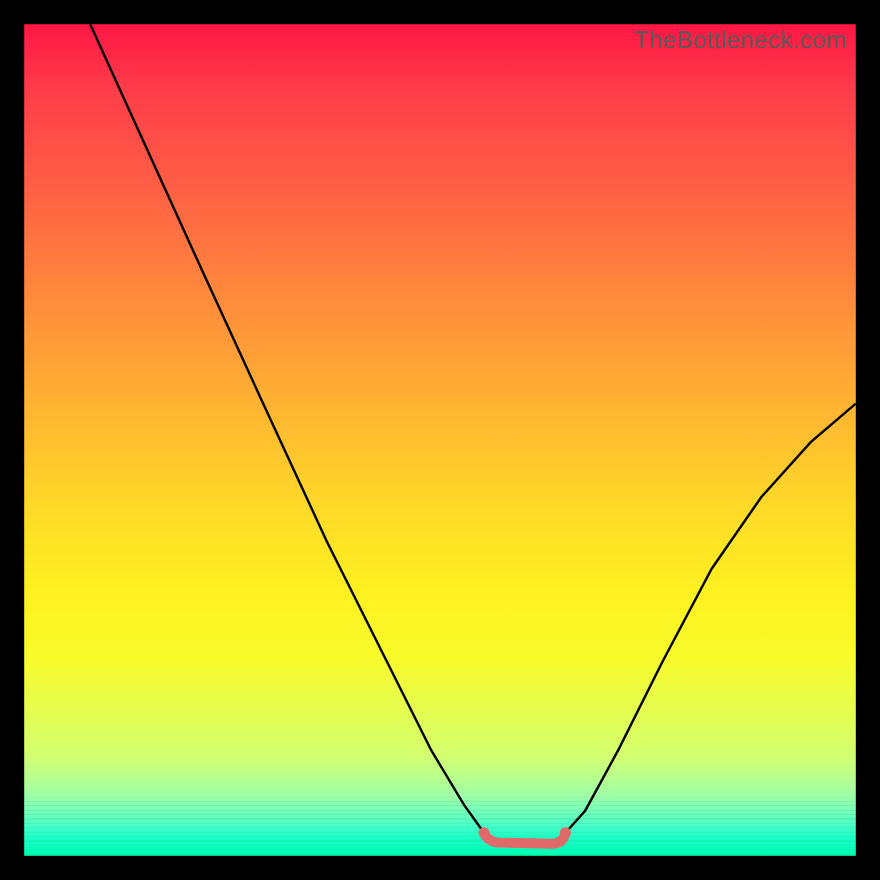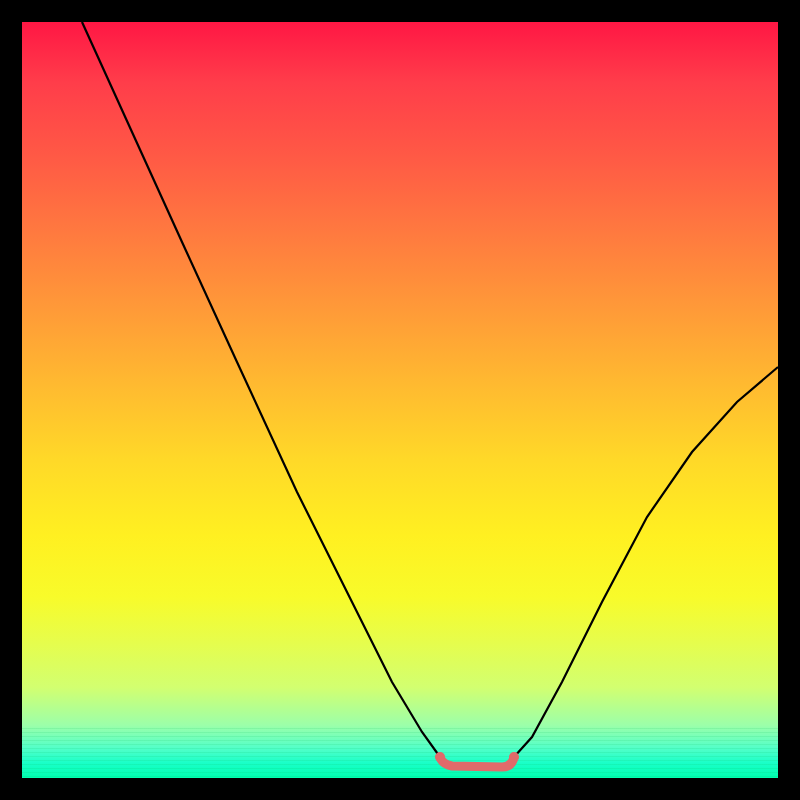--- a/index.html
+++ b/index.html
@@ -75,20 +75,21 @@
   }
 </style>
 </head>
 <body>
 
 <div class="frame">
   <div class="plot-area">
 
     <div class="stripes"></div>
 
+    <div class="watermark">TheBottleneck.com</div>
 
     <svg class="curve" viewBox="0 0 756 756" preserveAspectRatio="none">
       <path d="M 60 0
                L 110 110
                L 160 220
                L 215 340
                L 275 470
                L 330 580
                L 370 660
                L 400 710

